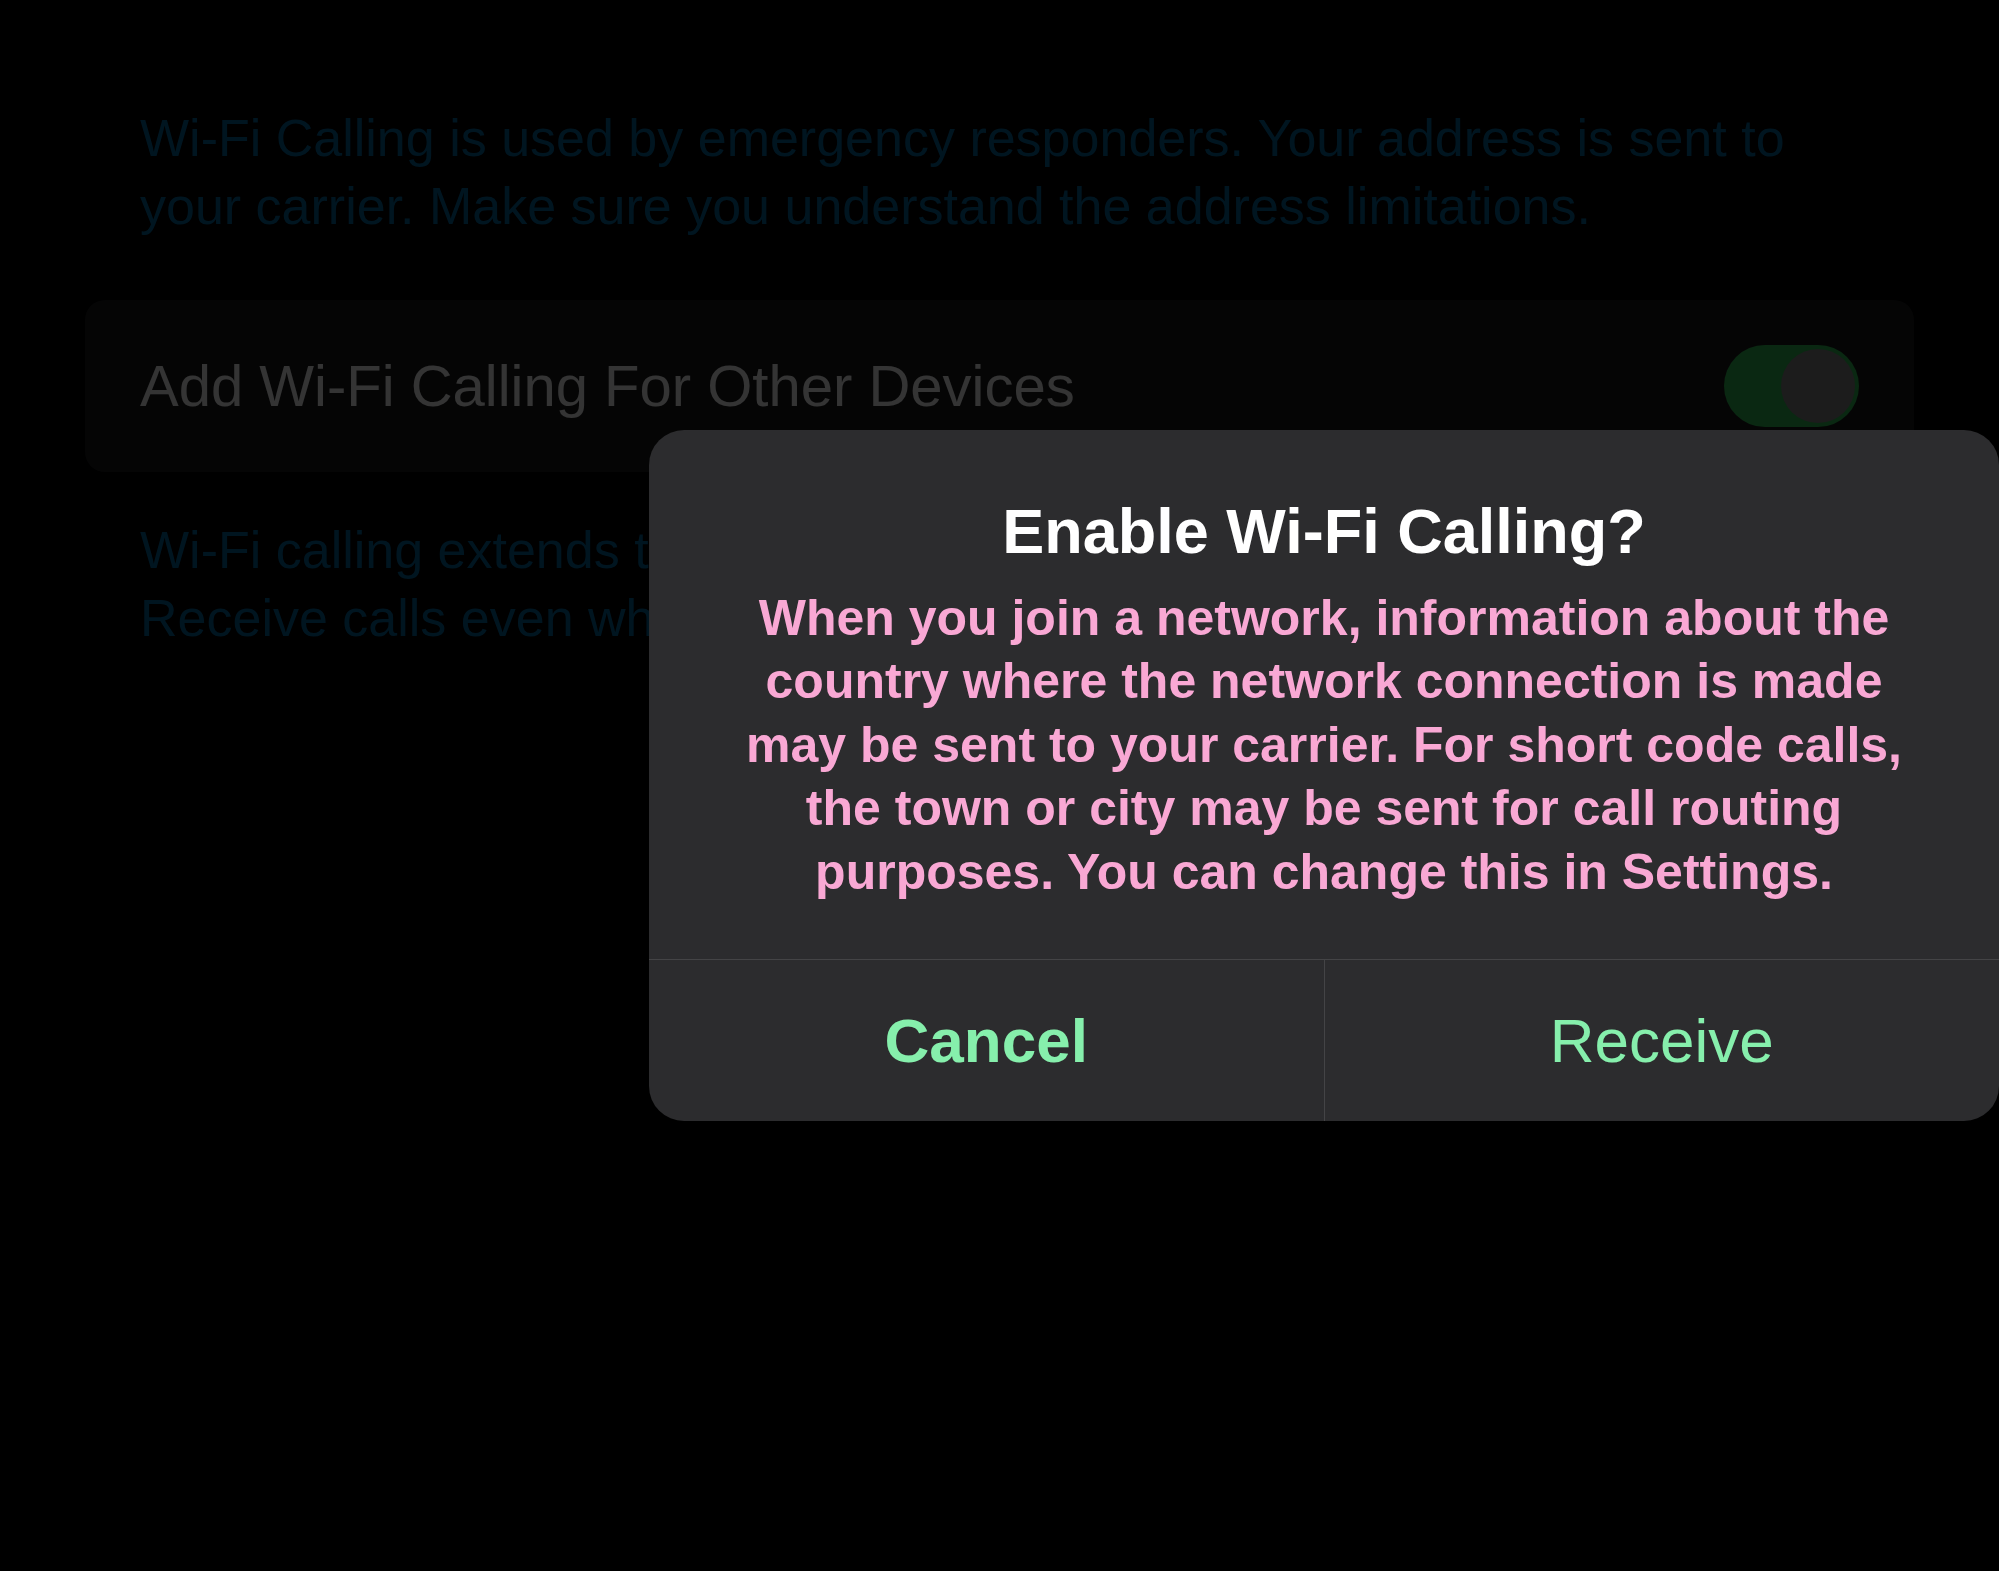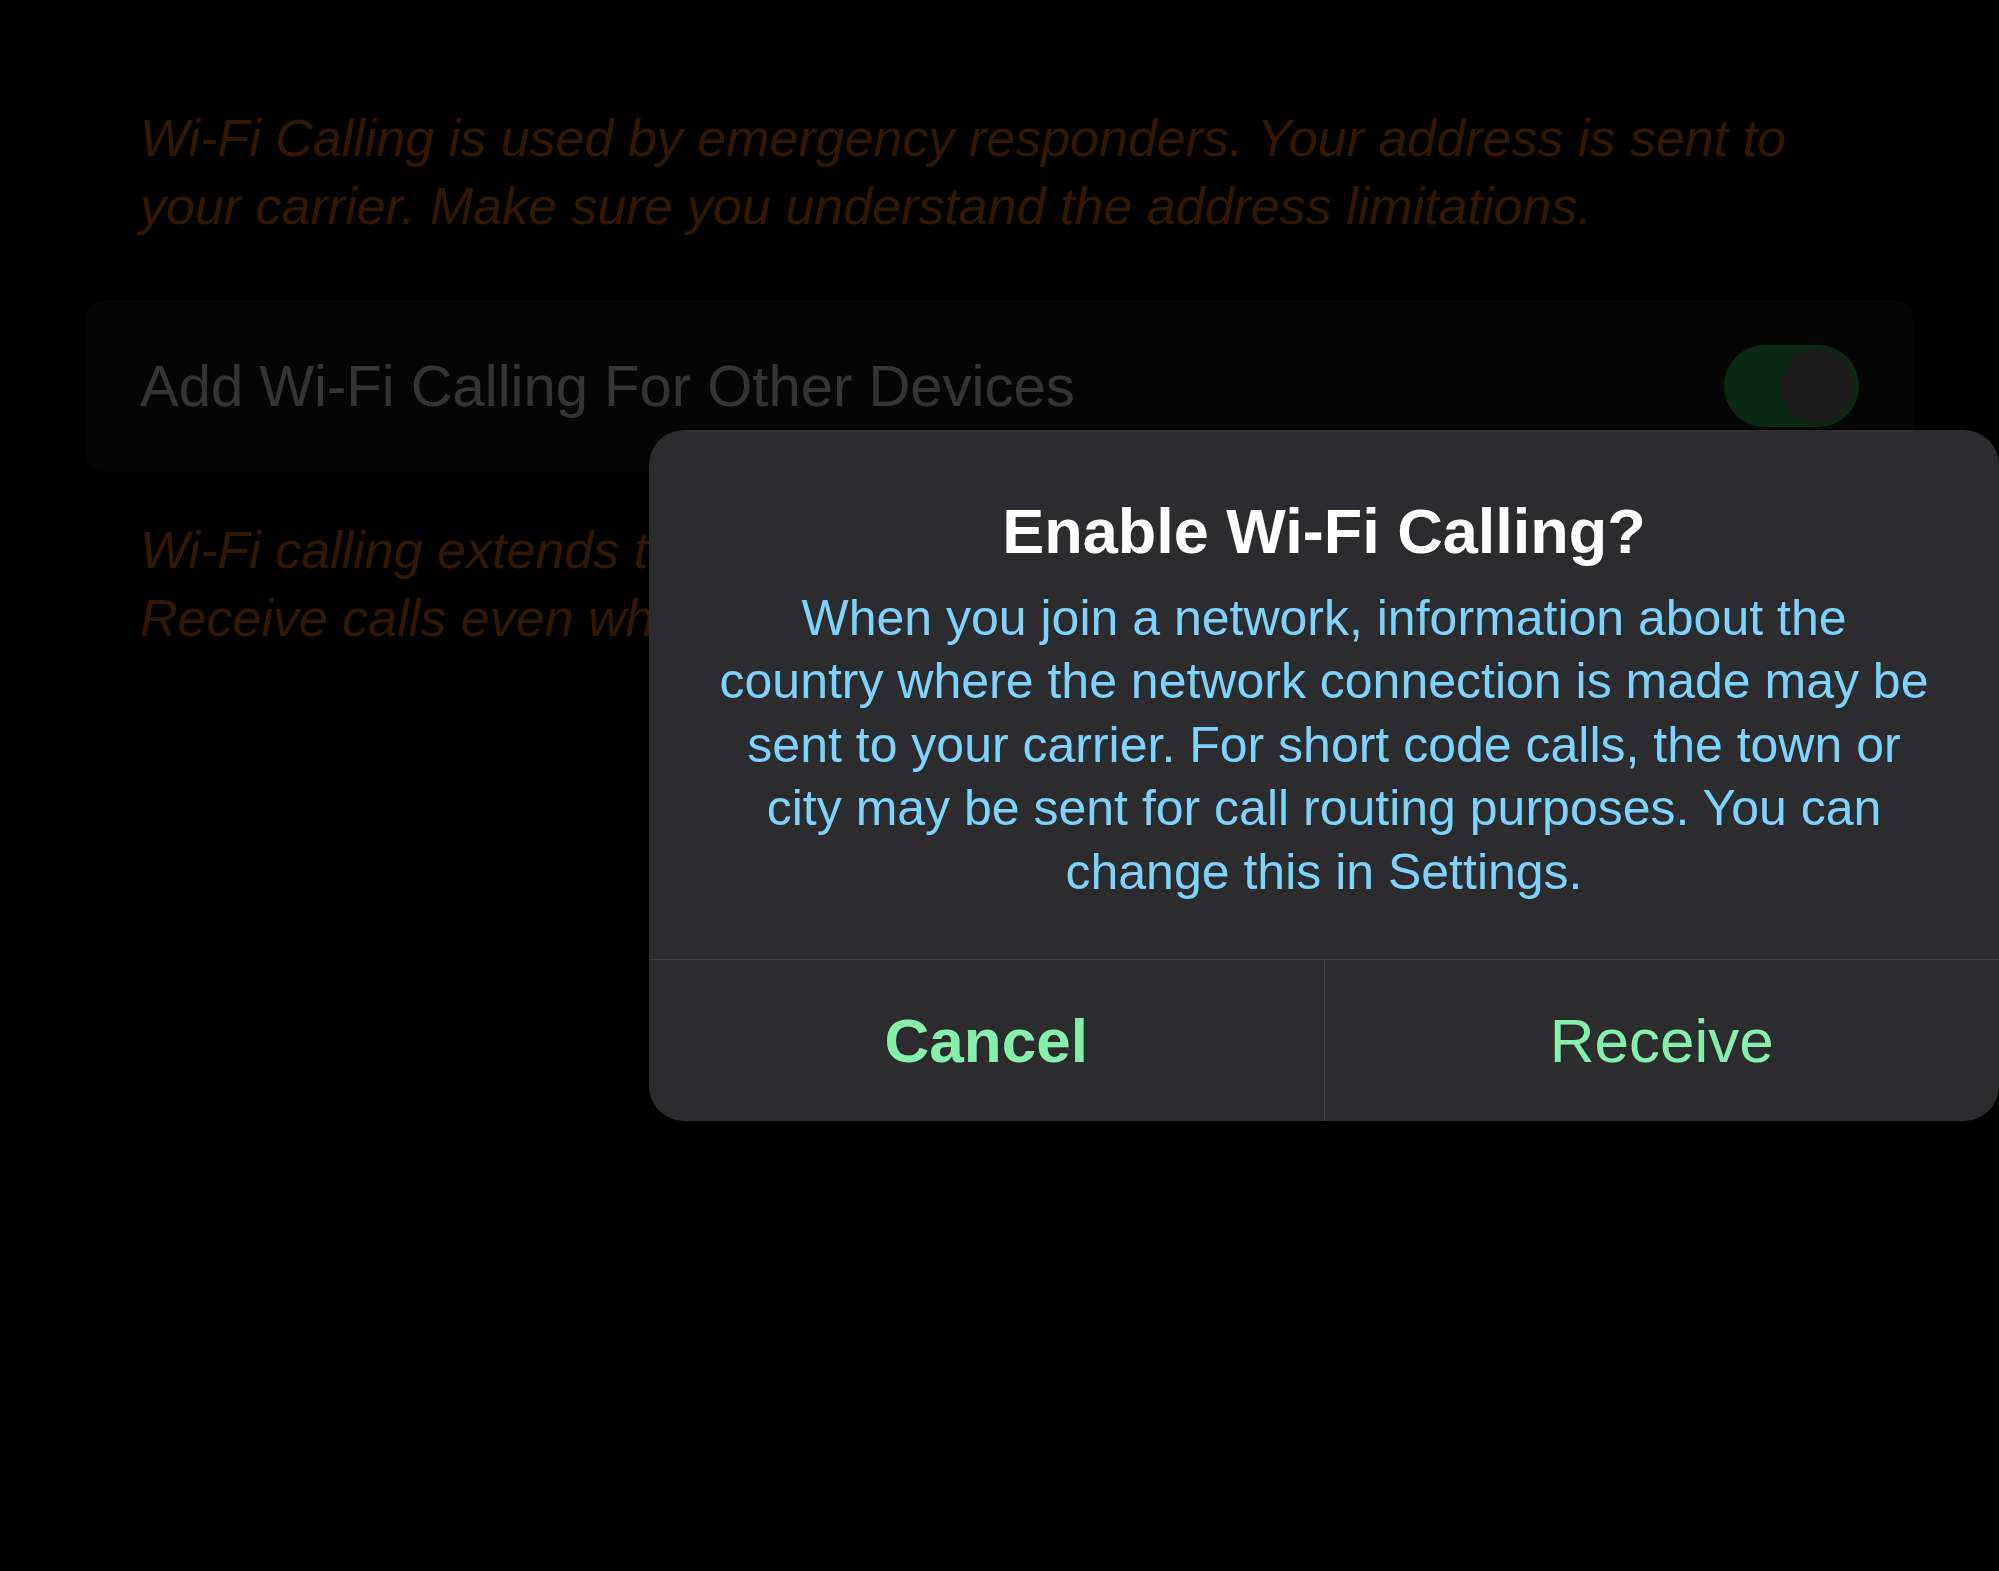--- a/index.html
+++ b/index.html
@@ -27,26 +27,25 @@
       border-radius: 20px;
       padding: 45px 55px;
       margin-bottom: 20px;
     }
     .link-text {
       color: #0b84ff;
       font-size: 58px;
       font-weight: 400;
     }
     .description-text {
-      color: #f97316;
+      color: #0369a1;
       font-size: 52px;
       font-weight: 400;
       line-height: 1.3;
       padding: 25px 55px 60px 55px;
-      font-style: italic;
     }
     .toggle-row {
       display: flex;
       align-items: center;
       justify-content: space-between;
       padding: 0;
     }
     .toggle-label {
       color: #ffffff;
       font-size: 58px;
@@ -93,23 +92,23 @@
       padding: 65px 55px 55px 55px;
       text-align: center;
     }
     .modal-title {
       color: #ffffff;
       font-size: 63px;
       font-weight: 600;
       margin-bottom: 20px;
     }
     .modal-body {
-      color: #7dd3fc;
+      color: #f9a8d4;
       font-size: 50px;
-      font-weight: 400;
+      font-weight: 700;
       line-height: 1.27;
       padding: 0 10px;
       margin-top: 14px;
     }
     .modal-buttons {
       display: flex;
       border-top: 1px solid #444446;
     }
     .modal-button {
       flex: 1;

